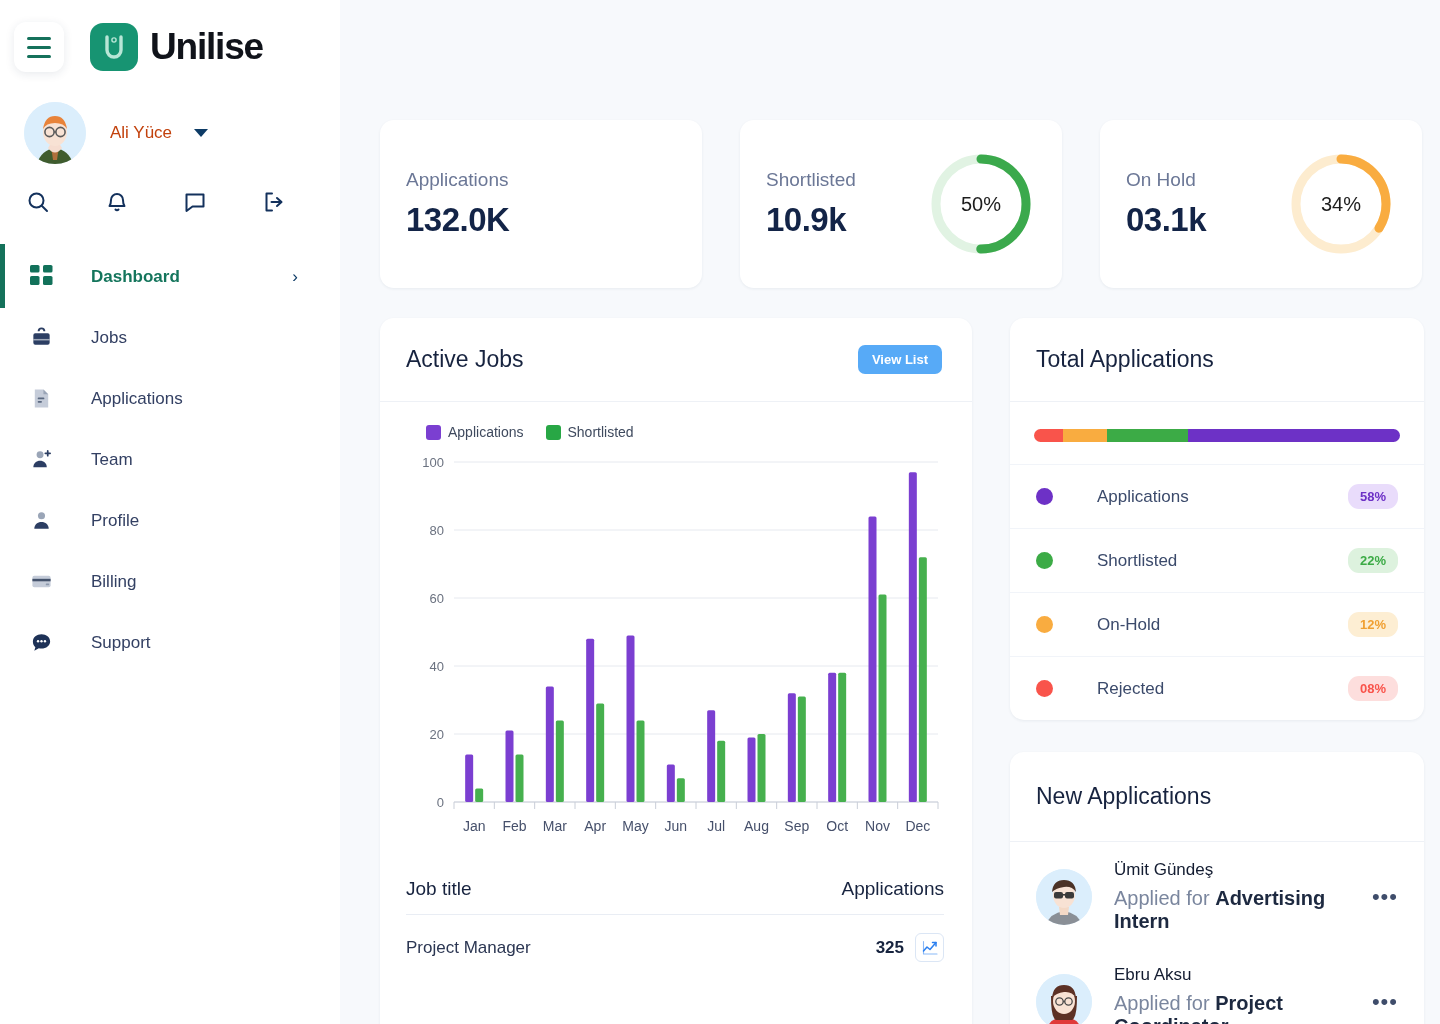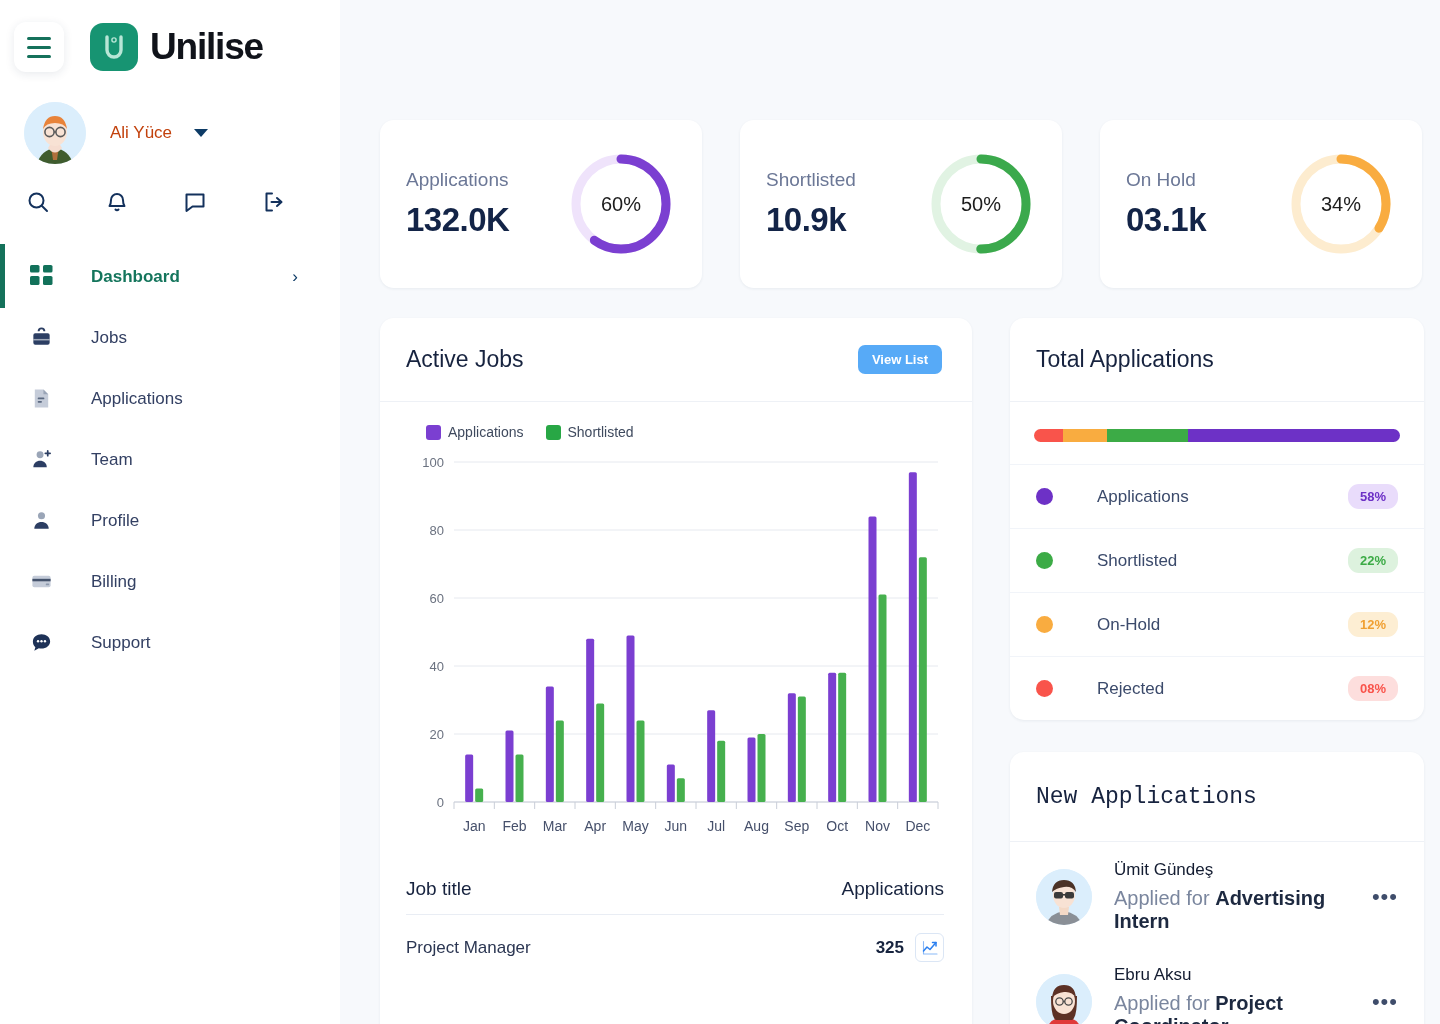--- a/index.html
+++ b/index.html
@@ -100,21 +100,21 @@
   
   .rcol{ width:420px; display:flex; flex-direction:column; gap:32px; }
   .ta-head{ height:84px; display:flex; align-items:center; padding:0 26px; border-bottom:1px solid #eef1f6;}
   .ta-head h2{ font-size:23px; font-weight:normal; color:#17233f;}
   .stackbar{ margin:27px 24px 22px 24px; height:13px; border-radius:7px; overflow:hidden; display:flex;}
   .ta-row{ display:flex; align-items:center; padding:0 26px; height:64px; border-top:1px solid #f1f4f9;}
   .ta-row .dot{ width:17px;height:17px;border-radius:50%; flex:0 0 auto;}
   .ta-row .nm{ margin-left:44px; font-size:17px; color:#3b4a6b; flex:1; }
   .pill{ font-size:13px; padding:5px 12px; border-radius:11px; font-weight:bold; }
 
-  .na-head{ height:90px; display:flex; align-items:center; padding:0 26px; border-bottom:1px solid #eef1f6;font-family:Liberation Mono, monospace;}
+  .na-head{ height:90px; display:flex; align-items:center; padding:0 26px; border-bottom:1px solid #eef1f6;}
   .na-head h2{ font-size:23px; font-weight:normal; color:#17233f;}
   .na-row{ display:flex; align-items:center; padding:18px 26px 14px 26px; }
   .na-av{ width:56px;height:56px;border-radius:50%;background:#ddeffc;overflow:hidden;flex:0 0 auto;}
   .na-txt{ margin-left:22px; flex:1; }
   .na-txt .n{ font-size:17px; color:#131c31; margin-bottom:7px;}
   .na-txt .s{ font-size:20px; color:#7a869e;}
   .na-txt .s b{ color:#1d2940; }
   .dots{ color:#3f4d6b; font-size:22px; letter-spacing:1px; cursor:pointer; line-height:1;}
 </style>
 </head>
@@ -268,27 +268,20 @@
 </div>
 
 <div id="main">
 
   <div class="stats">
 
     <div class="card stat">
       <div class="stat-txt">
         <div class="t">Applications</div>
         <div class="v">132.0K</div>
-      </div>
-      <div class="ring">
-        <svg width="106" height="106" viewBox="0 0 106 106">
-          <circle cx="53" cy="53" r="45" fill="none" stroke="#efe3fb" stroke-width="9"></circle>
-          <circle cx="53" cy="53" r="45" fill="none" stroke="#7b3fd1" stroke-width="9" stroke-linecap="round" stroke-dasharray="169.6 113.1"></circle>
-        </svg>
-        <div class="pct">60%</div>
       </div>
     </div>
 
     <div class="card stat">
       <div class="stat-txt">
         <div class="t">Shortlisted</div>
         <div class="v">10.9k</div>
       </div>
       <div class="ring">
         <svg width="106" height="106" viewBox="0 0 106 106">

